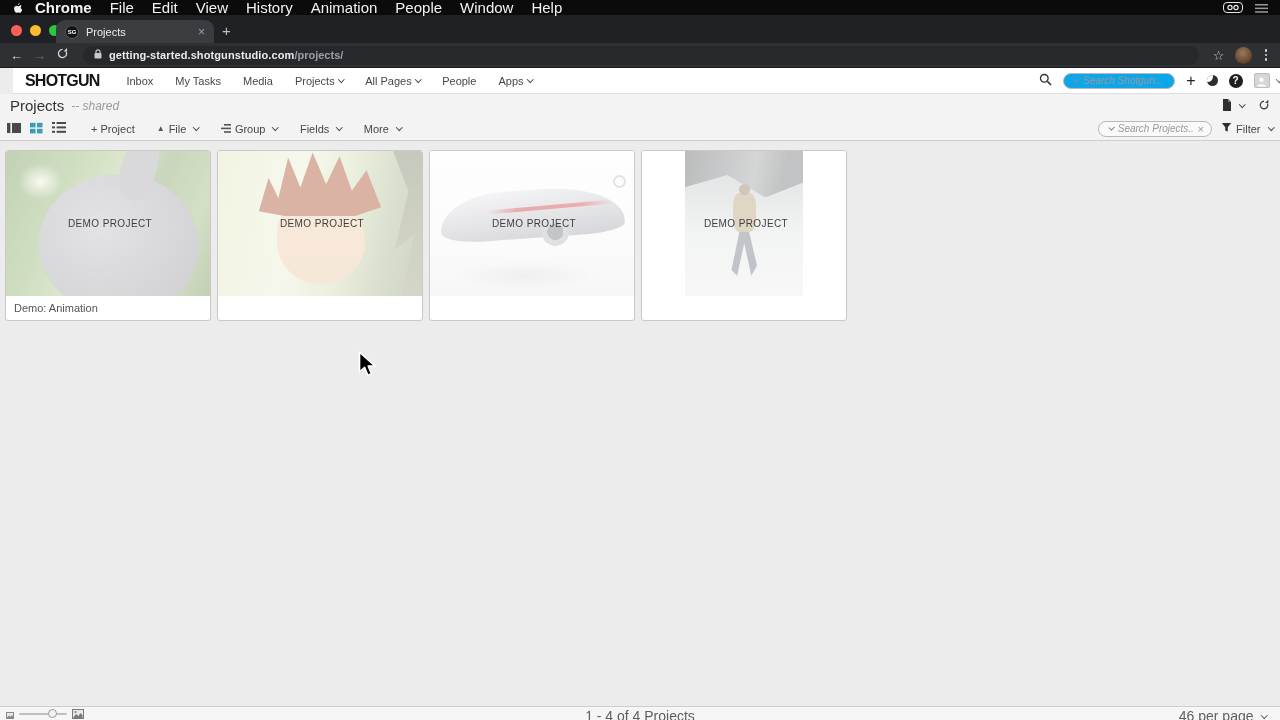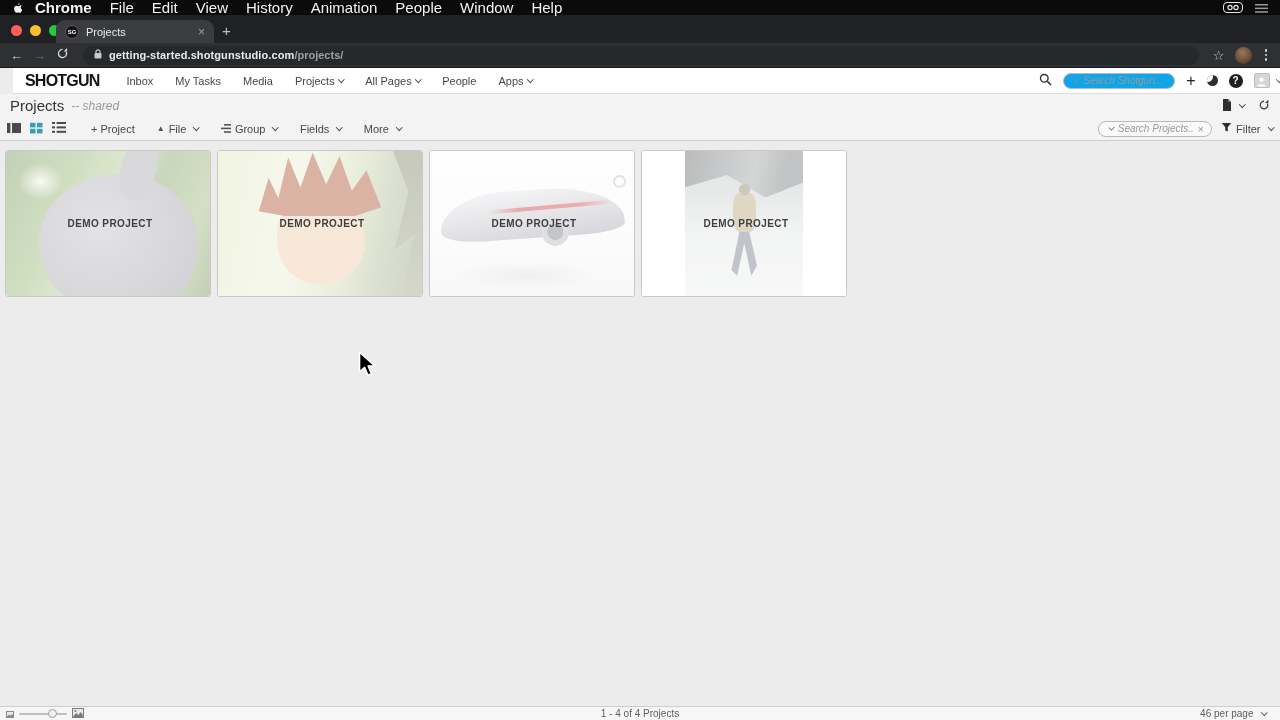--- a/index.html
+++ b/index.html
@@ -94,21 +94,21 @@
   .filterlbl { display:flex; align-items:center; gap:4px; }
 
   
   .content { position:absolute; top:142px; left:0; width:1280px; height:564px; background:#ececec; }
   .grid { display:flex; gap:6px; padding:8px 0 0 5px; }
   .card { width:206px; background:#fff; border:1px solid #c9c9c9; border-radius:3px; overflow:hidden; }
   .thumb { height:145px; position:relative; background:#fff; overflow:hidden; }
   .thumb-art { position:absolute; inset:0; opacity:.42; }
   .thumb.portrait .thumb-art { left:21%; right:21%; }
   .demo-overlay { position:absolute; top:67px; left:4px; right:0; text-align:center;
-    font-size:10px; font-weight:bold; color:#3e3e3e; letter-spacing:.4px; }
+    font-size:10px; font-weight:normal; color:#3e3e3e; letter-spacing:.4px; }
   .card-title { height:24px; line-height:24px; padding:0 8px; font-size:11px; color:#555;
     white-space:nowrap; overflow:hidden; }
   .corner-circle { display:none; position:absolute; top:24px; right:8px; width:13px; height:13px;
     border:2.5px solid #e3e3e3; border-radius:50%; }
   .thumb.has-badge .corner-circle { display:block; }
   .thumb-art .s1,.thumb-art .s2,.thumb-art .s3 { position:absolute; }
 
   .art-bunny { background:linear-gradient(115deg,#6f9150 0%,#8fb06a 28%,#aac787 45%,#7e9e5e 62%,#98b575 82%,#6f8f52 100%); }
   .art-bunny .s3 { left:6%; top:8%; width:22%; height:26%; background:radial-gradient(#eef4e0,transparent 70%); }
   .art-bunny .s2 { left:57%; top:-14%; width:17%; height:48%; background:#a5a5ad;
@@ -143,21 +143,21 @@
     background:linear-gradient(100deg,#5c5f60 0%,#7d8082 32%,#9a9c9d 58%,#6e7172 82%);
     clip-path:polygon(0 0,100% 0,100% 68%,68% 100%,36% 52%,0 78%); }
   .art-soldier .s2 { left:41%; top:29%; width:19%; height:27%; background:#b59d74; border-radius:30%; }
   .art-soldier .s2::before { content:""; position:absolute; top:-24%; left:24%; width:52%; height:30%;
     background:#8d7a5c; border-radius:50%; }
   .art-soldier .s3 { left:37%; top:54%; width:24%; height:32%; background:#6b7480;
     clip-path:polygon(40% 0,70% 0,100% 78%,80% 100%,55% 30%,30% 100%,10% 88%); }
 
   
   .statusbar { position:absolute; bottom:0; left:0; width:1280px; height:14px;
-    background:#f6f6f6; border-top:1px solid #cdcdcd; font-size:10px; color:#5e5e5e; }
+    background:#f6f6f6; border-top:1px solid #cdcdcd; font-size:14px; color:#5e5e5e; }
   .statusbar .center { position:absolute; left:0; right:0; text-align:center; top:1px; }
   .statusbar .pp { position:absolute; right:14px; top:1px; display:flex; align-items:center; gap:4px; }
   .slider { position:absolute; left:6px; top:0; height:14px; display:flex; align-items:center; gap:5px; }
   .slider .track { width:48px; height:2px; background:#bfbfbf; border-radius:1px; position:relative; }
   .slider .knob { position:absolute; left:60%; top:-4px; width:9px; height:9px; border-radius:50%;
     background:#f2f2f2; border:1px solid #9a9a9a; }
 
   
   .cursor { position:absolute; left:357px; top:351px; z-index:99; pointer-events:none; }
 </style>
@@ -389,20 +389,21 @@
       <div class="card">
     <div class="thumb">
       <div class="thumb-art art-bunny">
         <div class="s3"></div>
             <div class="s1"></div>
             <div class="s2"></div>
       </div>
 
       <div class="demo-overlay">DEMO PROJECT</div>
     </div>
+    <div class="card-title">Demo: Animation</div>
   </div>
       <div class="card">
     <div class="thumb">
       <div class="thumb-art art-boy">
         <div class="s3"></div>
             <div class="s1"></div>
             <div class="s2"></div>
       </div>
 
       <div class="demo-overlay">DEMO PROJECT</div>

